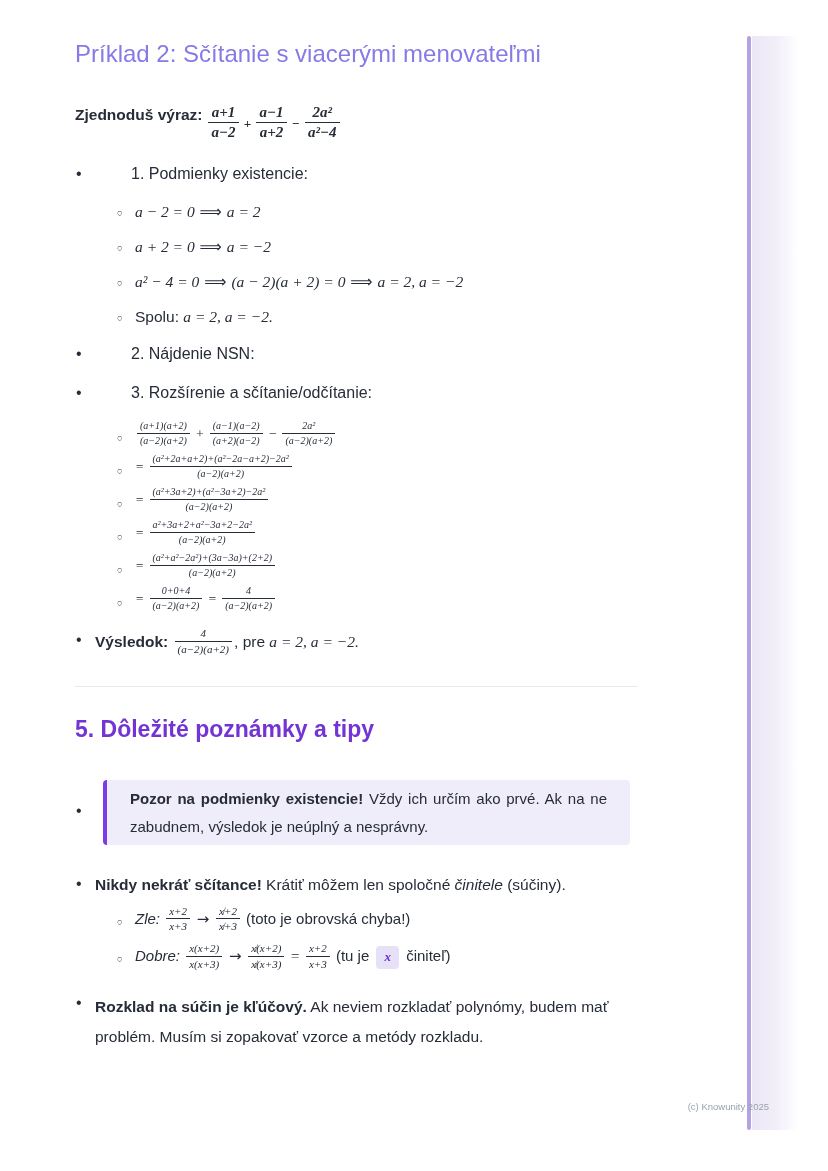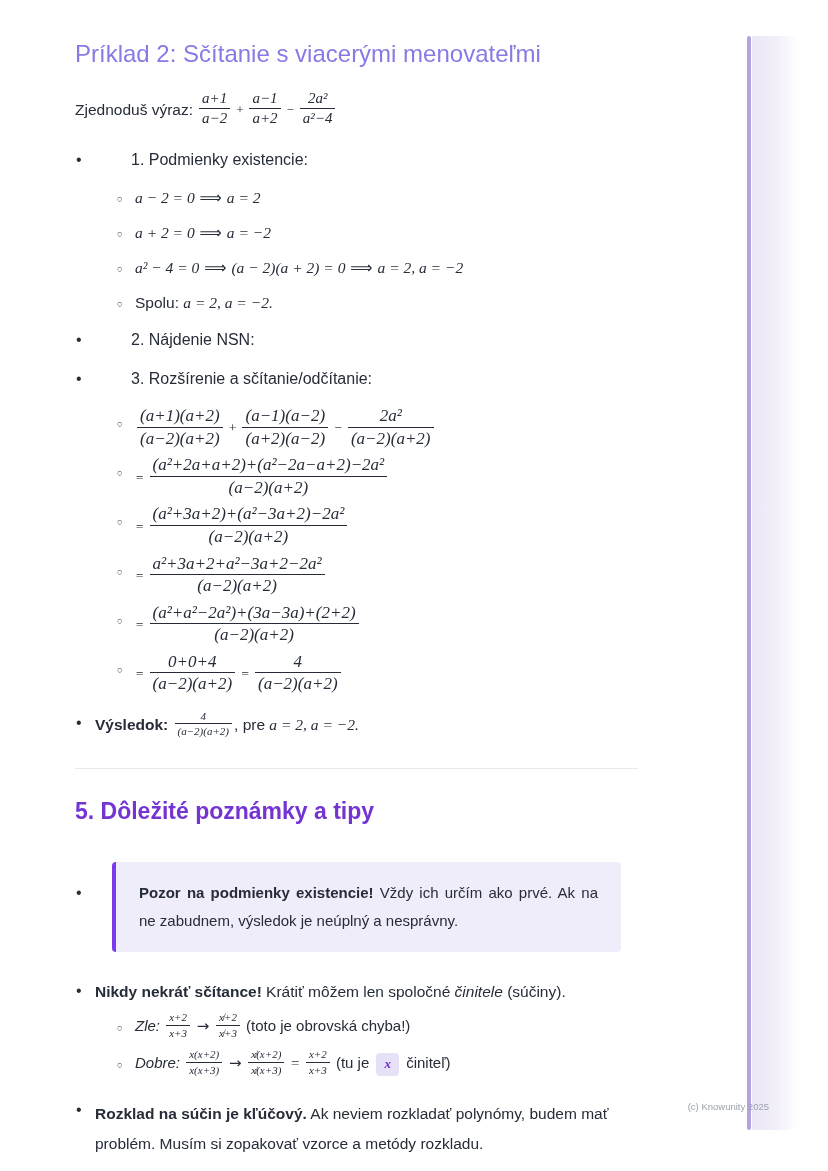--- a/index.html
+++ b/index.html
@@ -7,40 +7,40 @@
     width:828px;height:1171px;position:relative;overflow:hidden;
     background:#ffffff;
     font-family:"Liberation Sans","DejaVu Sans",sans-serif;
     color:#262c38;
   }
   .content{position:absolute;left:75px;top:40px;width:563px;}
 
   h3.ex-title{margin:0;font-size:24px;line-height:1.15;font-weight:400;color:#867ae6;}
   h2.sec-title{margin:30px 0 0;font-size:23px;line-height:1.1;font-weight:700;color:#7434d4;}
 
-  .intro{margin:24px 0 0;font-size:15.5px;display:flex;align-items:center;}
+  .intro{margin:38px 0 0;font-size:15.5px;display:flex;align-items:flex-start;font-weight:bold;}
   .intro .lbl{margin-right:4px;}
 
   
   .math{font-family:"Liberation Serif","DejaVu Serif",serif;font-style:italic;color:#262c38;}
   .math .rm{font-family:"Liberation Sans","DejaVu Sans",sans-serif;font-style:normal;}
   .math .ar{font-family:"DejaVu Sans","Liberation Sans",sans-serif;font-style:normal;}
   .math .i,.txt .i{font-family:"Liberation Sans","DejaVu Sans",sans-serif;font-style:italic;}
   .b{font-weight:700;}
   .txt{font-family:"Liberation Sans","DejaVu Sans",sans-serif;}
 
   .frac{display:inline-block;vertical-align:middle;text-align:center;margin:0 2px;transform:translateY(-2px);}
   .fnum{display:block;padding:0 3px 1px;border-bottom:1px solid currentColor;line-height:1.15;}
   .fden{display:block;padding:1px 3px 0;line-height:1.15;}
 
   .iline{font-size:13px;}
   .iline .frac{font-size:15px;}
   .cline{font-size:15.5px;}
   .mline{font-size:13.5px;}
-  .mline .frac{font-size:17px;}
+  .mline .frac{font-size:10px;}
   .tipline{font-size:15px;}
   .tipline .frac{font-size:11px;}
   .resline{font-size:15.5px;}
   .resline .frac{font-size:11px;}
 
   .chip{display:inline-block;background:#e7e1f7;color:#6d2fd4;border-radius:4px;
         padding:1px 8px 2px;margin:0 3px;font-weight:700;font-style:italic;
         font-family:"Liberation Serif","DejaVu Serif",serif;font-size:13px;}
 
   
@@ -58,22 +58,22 @@
   ul.l2.subtips>li{margin-bottom:9px;}
   ul.l2.subtips>li::before{top:8px;}
 
   .result-line{font-size:15.5px;margin-top:6px;}
 
   hr.divider{border:none;border-top:1px solid #e7e9ee;margin:28px 0 0;width:563px;}
 
   
   li.note-row{margin-top:38px;}
   ul.l1>li.note-row::before{top:20px;}
-  .quote{margin:17px;background:#f0edfa;border-left:4px solid #7c3aed;border-radius:4px;
-         padding:17px 23px;}
+  .quote{margin:8px;background:#f0edfa;border-left:4px solid #7c3aed;border-radius:4px;
+         padding:5px 23px;}
   .quote p{margin:0;font-size:15px;line-height:1.85;text-align:justify;color:#262c38;}
 
   li.tip1{margin-top:28px;font-size:15.5px;line-height:1.5;}
   li.tip2{margin-top:20px;font-size:15.5px;line-height:1.95;}
 
   
   .rail-track{position:absolute;left:752px;top:36px;width:46px;height:1094px;
       background:linear-gradient(90deg,#ebe7f6 0%,#f2effa 55%,rgba(255,255,255,0) 100%);}
   .rail-thumb{position:absolute;left:747px;top:36px;width:4px;height:1094px;
       background:#b4a3e3;border-radius:3px;z-index:2;}

